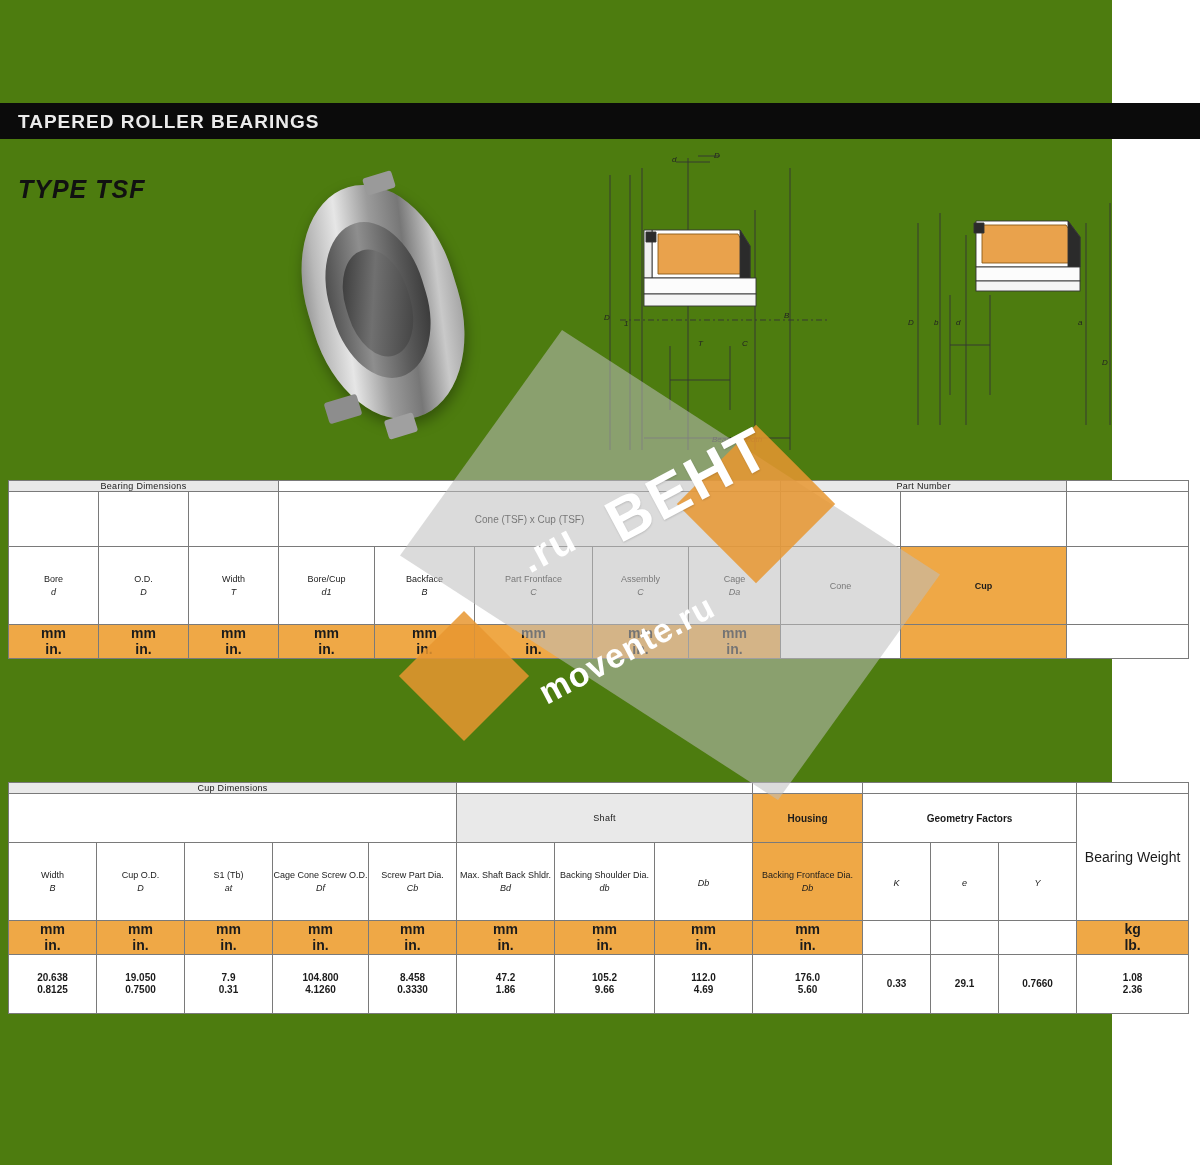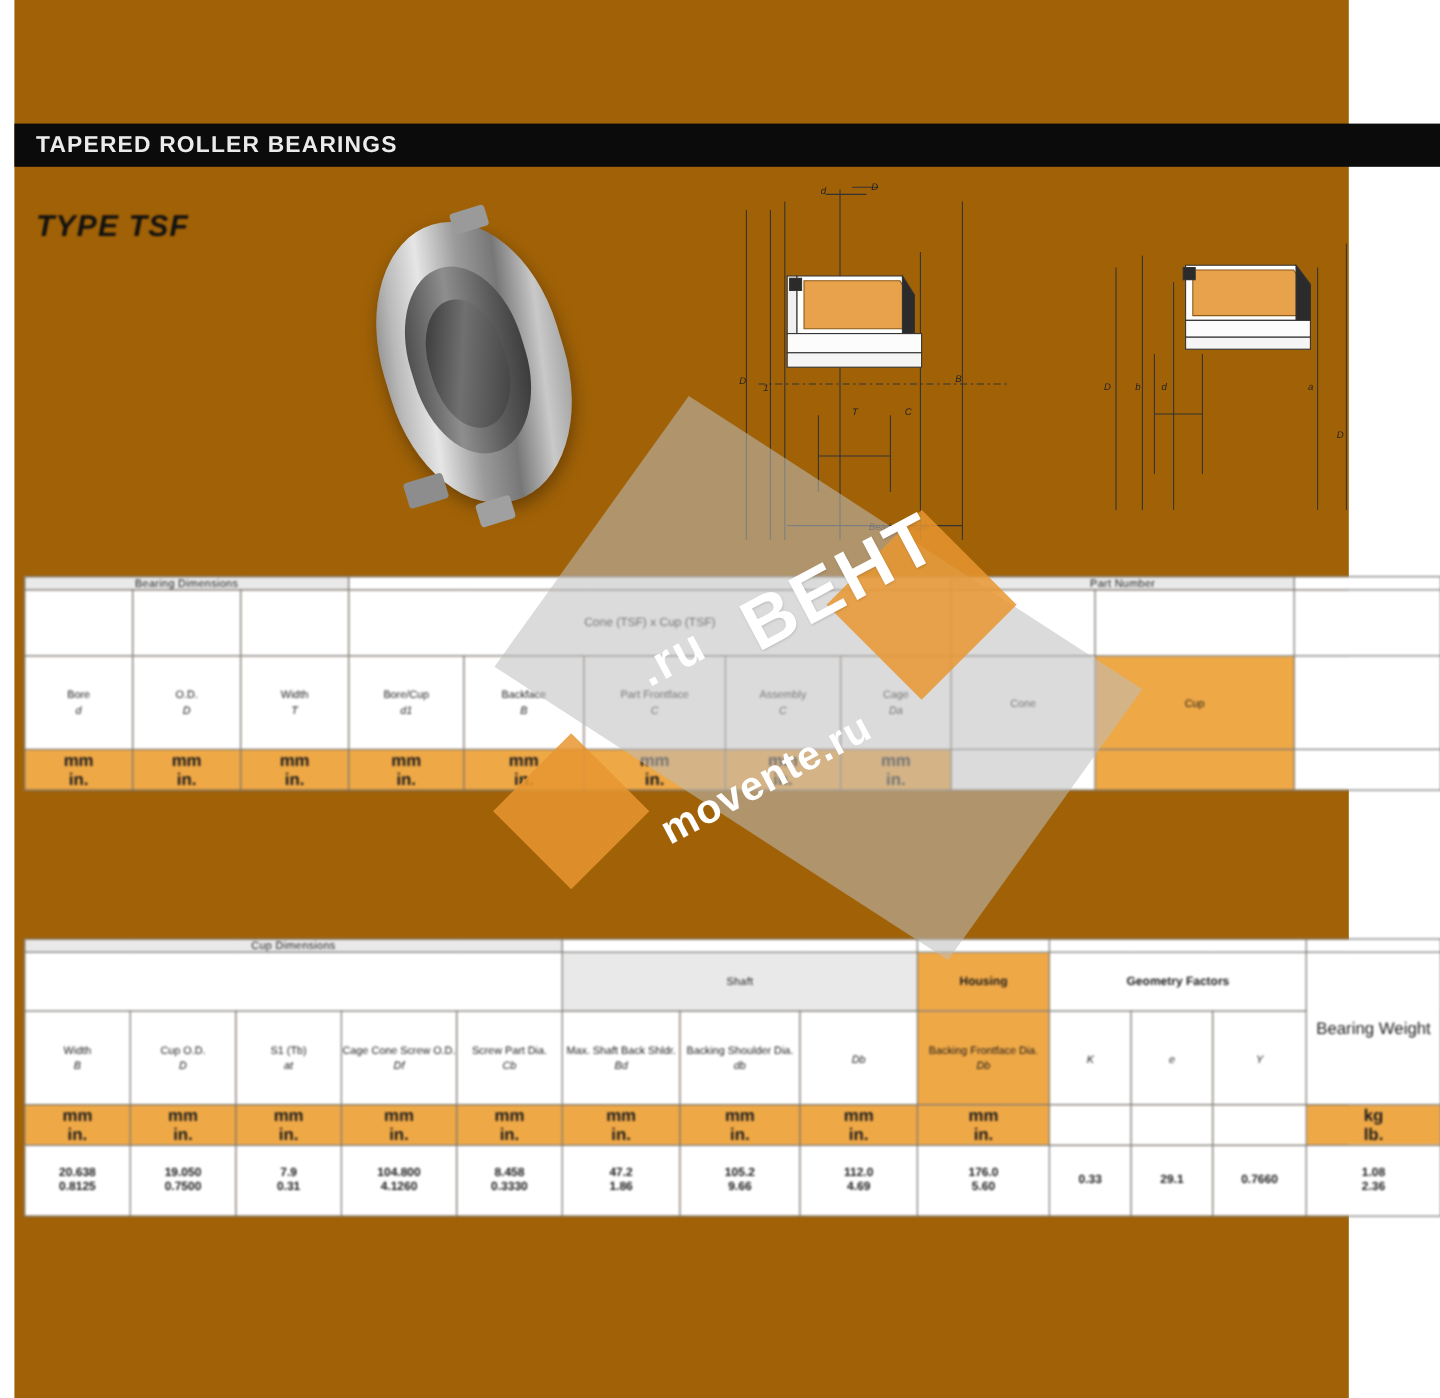--- a/index.html
+++ b/index.html
@@ -1,19 +1,19 @@
 <!DOCTYPE html>
 <html><head>
 <meta charset="utf-8">
 <style>
   html,body{margin:0;padding:0;background:#ffffff;}
   body{width:1200px;height:1165px;position:relative;overflow:hidden;
        font-family:"Liberation Sans", sans-serif;color:#1a1a1a;}
 
-  .page{position:absolute;left:12px;top:0;width:1112px;height:1165px;background:#a16207;}
+  .page{position:absolute;left:0;top:0;width:1112px;height:1165px;background:#4d7c0f;}
 
   
   .hdr-bar{position:absolute;left:0;top:103px;width:1200px;height:36px;background:#0b0b0b;}
   .hdr-bar .title{position:absolute;left:18px;top:8px;font-size:19px;font-weight:bold;
       letter-spacing:1px;color:#ffffff;font-family:"Liberation Sans", sans-serif;
       filter:blur(0.6px);opacity:.92;}
 
   .type-label{position:absolute;left:18px;top:175px;font-size:25px;font-weight:bold;
       font-style:italic;letter-spacing:1px;color:#111;filter:blur(0.5px);}
 
@@ -221,21 +221,21 @@
         <span>Assembly</span>
         <span class="sym">C</span>
       </td>
       <td>
         <span>Cage</span>
         <span class="sym">Da</span>
       </td>
       <td>
         <span>Cone</span>
       </td>
-      <td class="orangecol" style="font-weight:normal;">
+      <td class="orangecol" style="font-weight:bold;">
         <span>Cup</span>
       </td>
       <td class="blankcol"></td>
     </tr>
     <tr class="unitrow">
       <td>
             <span class="two">mm<br>in.</span>
           </td>
       <td>
             <span class="two">mm<br>in.</span>

